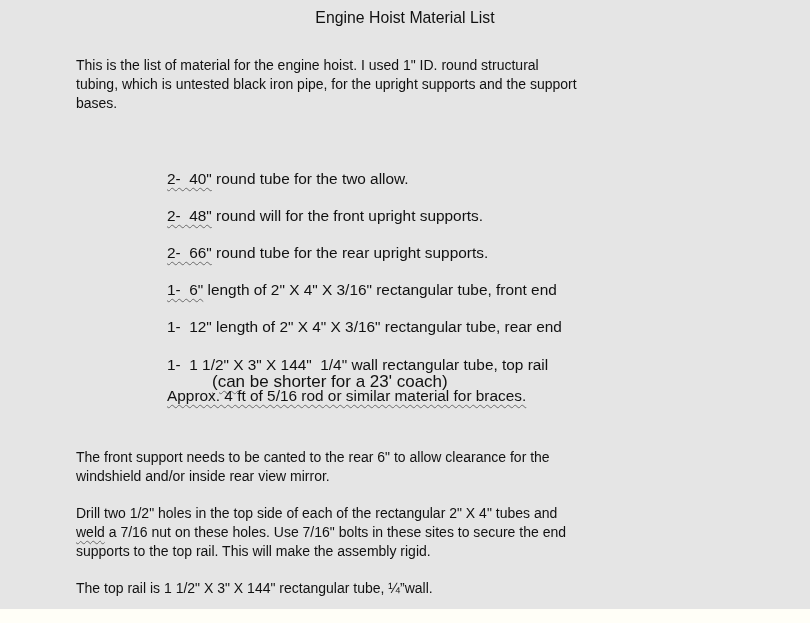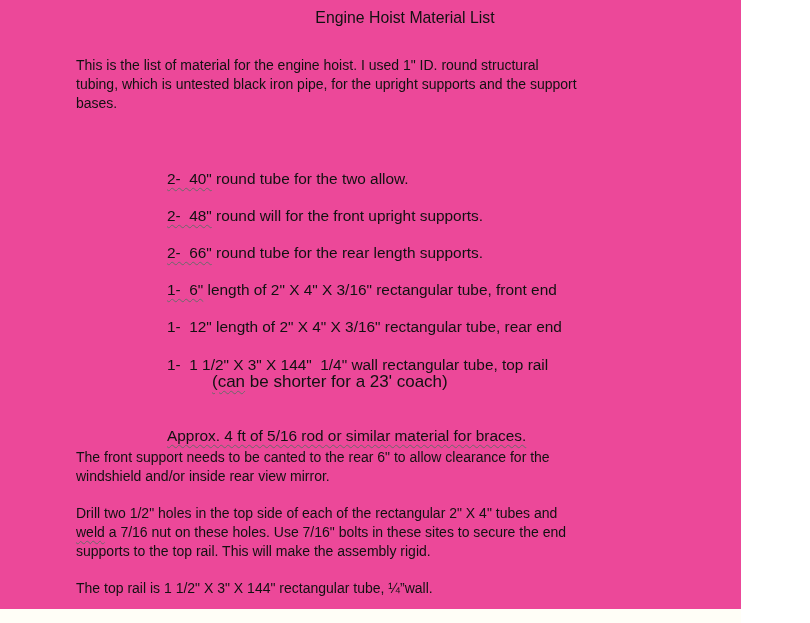--- a/index.html
+++ b/index.html
@@ -11,23 +11,23 @@
       width: 810px;
       height: 623px;
       position: relative;
       overflow: hidden;
       font-family: "Liberation Sans", sans-serif;
       color: #111111;
     }
     .page {
       position: absolute;
       left: 0; top: 0;
-      width: 741px;
+      width: 810px;
       height: 623px;
-      background: #ec4899;
+      background: #e5e5e5;
     }
     .bottom-band {
       position: absolute;
       left: 0; right: 0; bottom: 0;
       height: 14px;
       background: #fffef7;
     }
     .title {
       position: absolute;
       top: 8px;
@@ -76,31 +76,31 @@
   <div class="title">Engine Hoist Material List</div>
 
   <div class="para" style="top:55px;">This is the list of material for the engine hoist. I used 1" ID. round structural
 tubing, which is untested black iron pipe, for the upright supports and the support
 bases.</div>
 
   <div class="item" style="top:170px;"><span class="squiggle">2-  40"</span><span> round tube for the two allow.</span></div>
 
   <div class="item" style="top:207px;"><span class="squiggle">2-  48"</span><span> round will for the front upright supports.</span></div>
 
-  <div class="item" style="top:244px;"><span class="squiggle">2-  66"</span><span> round tube for the rear length supports.</span></div>
+  <div class="item" style="top:244px;"><span class="squiggle">2-  66"</span><span> round tube for the rear upright supports.</span></div>
 
   <div class="item" style="top:281px;"><span class="squiggle">1-  6"</span><span> length of 2" X 4" X 3/16" rectangular tube, front end</span></div>
 
   <div class="item" style="top:318px;"><span>1-  12"</span><span> length of 2" X 4" X 3/16" rectangular tube, rear end</span></div>
 
   <div class="item" style="top:356px;"><span>1-  1 1/2"</span><span> X 3" X 144"  1/4" wall rectangular tube, top rail</span></div>
 
   <div class="sub" style="top:373px;"><span class="squiggle">(can</span><span> be shorter for a 23' coach)</span></div>
 
-  <div class="item squiggle" style="top:427px;text-align:right;">Approx. 4 ft of 5/16 rod or similar material for braces.</div>
+  <div class="item squiggle" style="top:387px;text-align:right;">Approx. 4 ft of 5/16 rod or similar material for braces.</div>
 
   <div class="para" style="top:447px;">The front support needs to be canted to the rear 6" to allow clearance for the
 windshield and/or inside rear view mirror.</div>
 
   <div class="para" style="top:503px;"><span>Drill two 1/2" holes in the top side of each of the rectangular 2" X 4" tubes and</span>
 <span class="squiggle">weld</span><span> a 7/16 nut on these holes. Use 7/16" bolts in these sites to secure the end</span>
 <span>supports to the top rail. This will make the assembly rigid.</span></div>
 
   <div class="para" style="top:578px;">The top rail is 1 1/2" X 3" X 144" rectangular tube, ¼”wall.</div>
 

